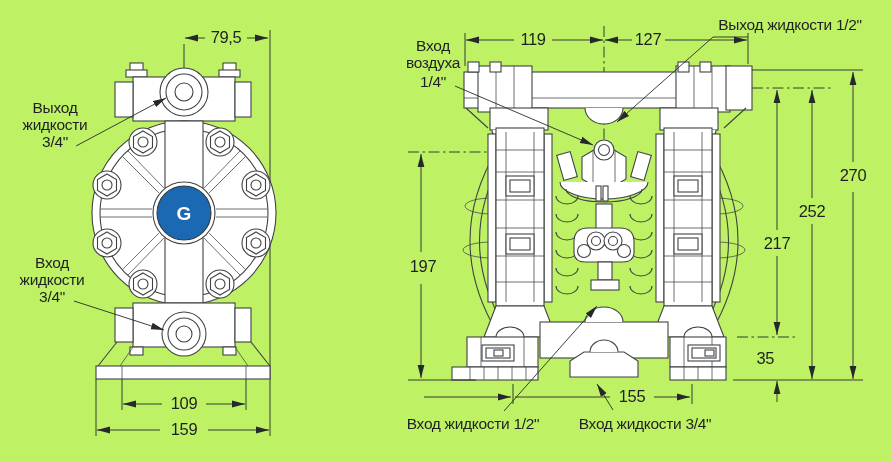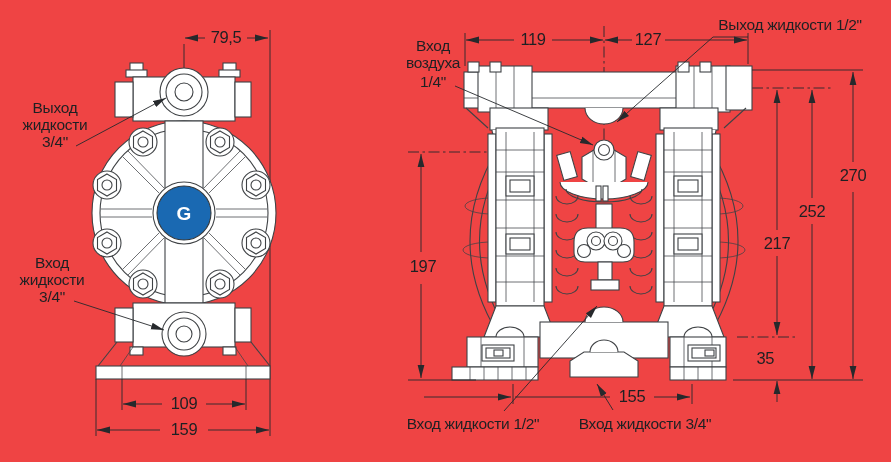--- a/index.html
+++ b/index.html
@@ -1,16 +1,16 @@
 <!DOCTYPE html>
 <html><head>
 <meta charset="utf-8">
 <style>
   html,body{margin:0;padding:0;background:#fff;}
-  #stage{position:relative;width:891px;height:462px;background:#ef4444;overflow:hidden;
+  #stage{position:relative;width:891px;height:462px;background:#bef264;overflow:hidden;
          font-family:"Liberation Sans",sans-serif;}
   .ln  {fill:none;stroke:#3f4245;stroke-width:1.1;}
   .lnf {fill:#fff;stroke:#3f4245;stroke-width:1.1;}
   .th  {stroke-width:0.75;}
   .dim {fill:none;stroke:#26292c;stroke-width:0.9;}
   .cl  {fill:none;stroke:#26292c;stroke-width:0.9;stroke-dasharray:11 3.5 2.5 3.5;}
   .dim-t{font:16.5px "Liberation Sans",sans-serif;fill:#1e2023;text-anchor:middle;letter-spacing:-0.4px;}
   .lbl-t{font:15.5px "Liberation Sans",sans-serif;fill:#1e2023;text-anchor:middle;letter-spacing:-0.3px;}
   .logo-t{font:700 19px "Liberation Sans",sans-serif;fill:#ffffff;text-anchor:middle;}
   .end{text-anchor:end;}

